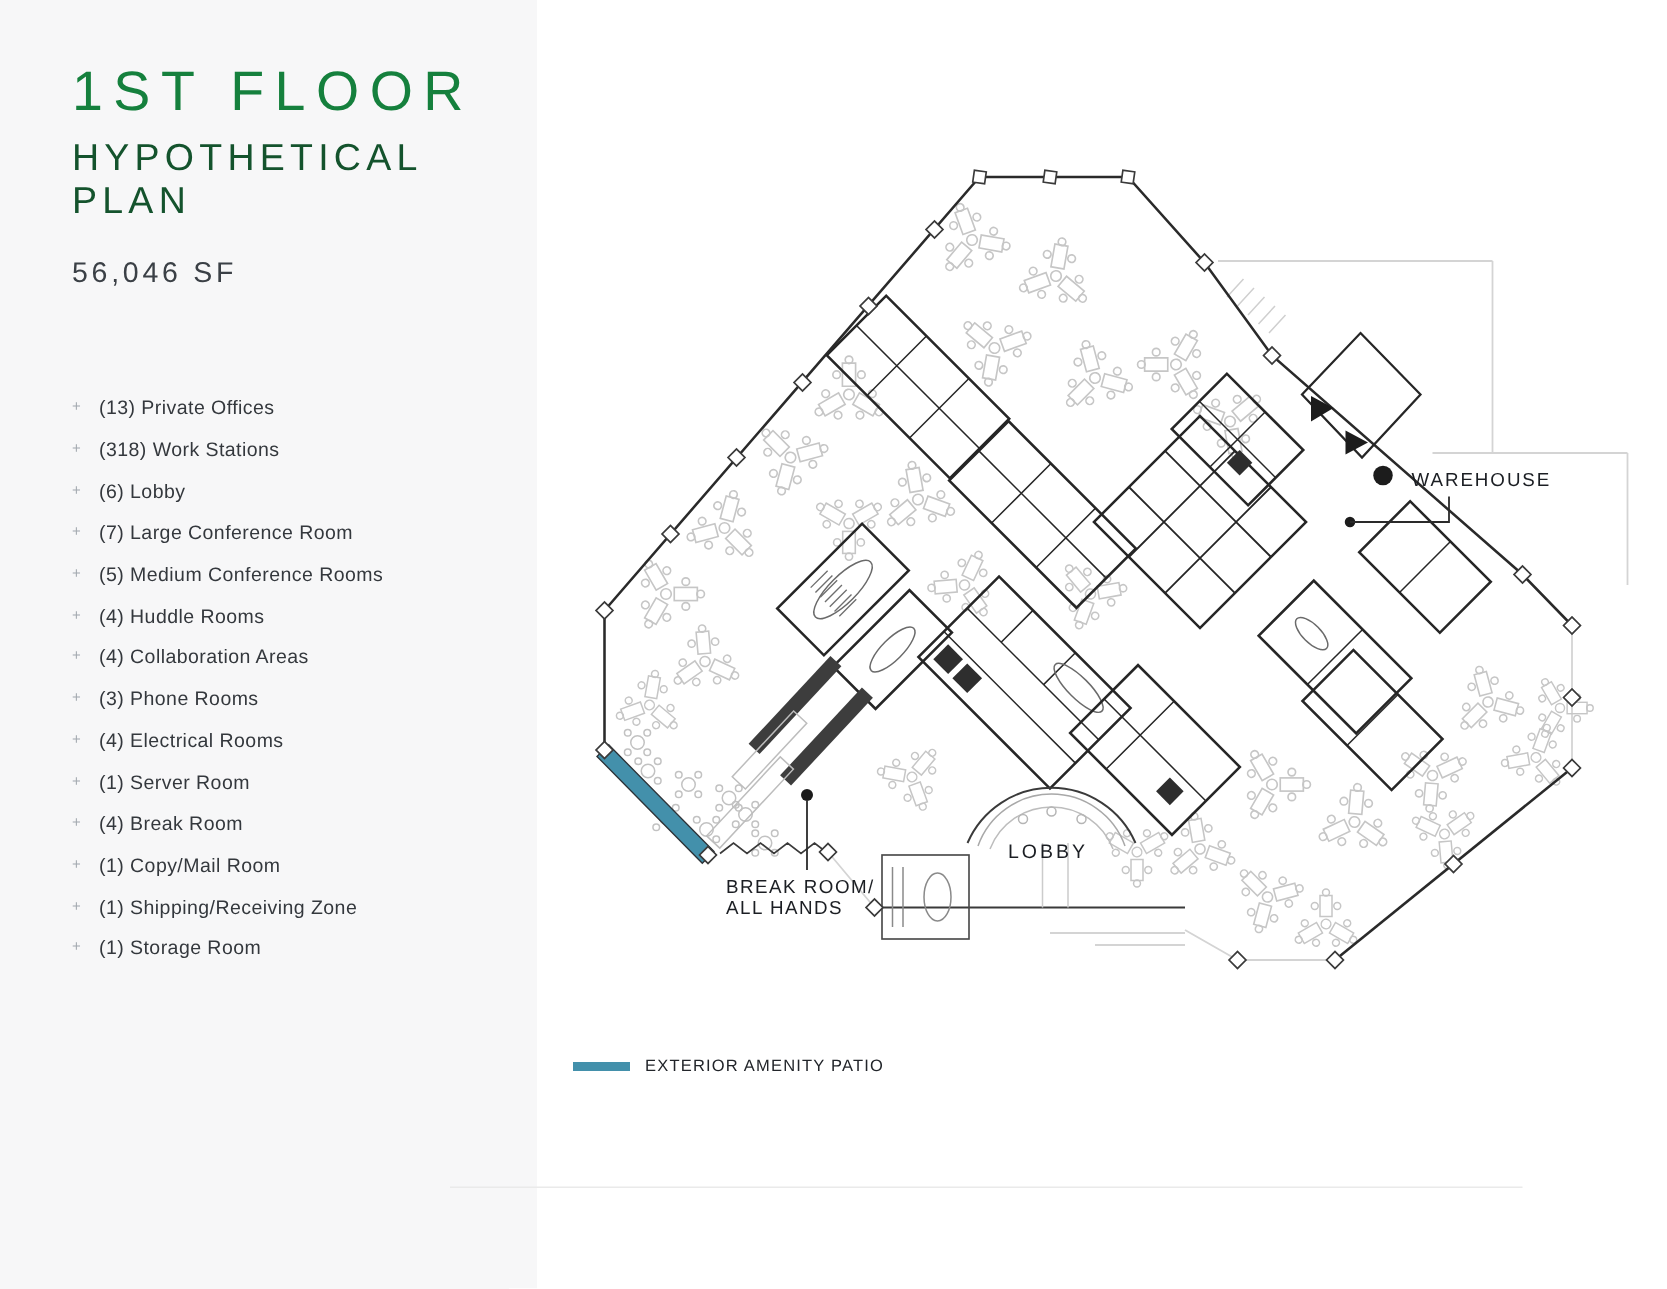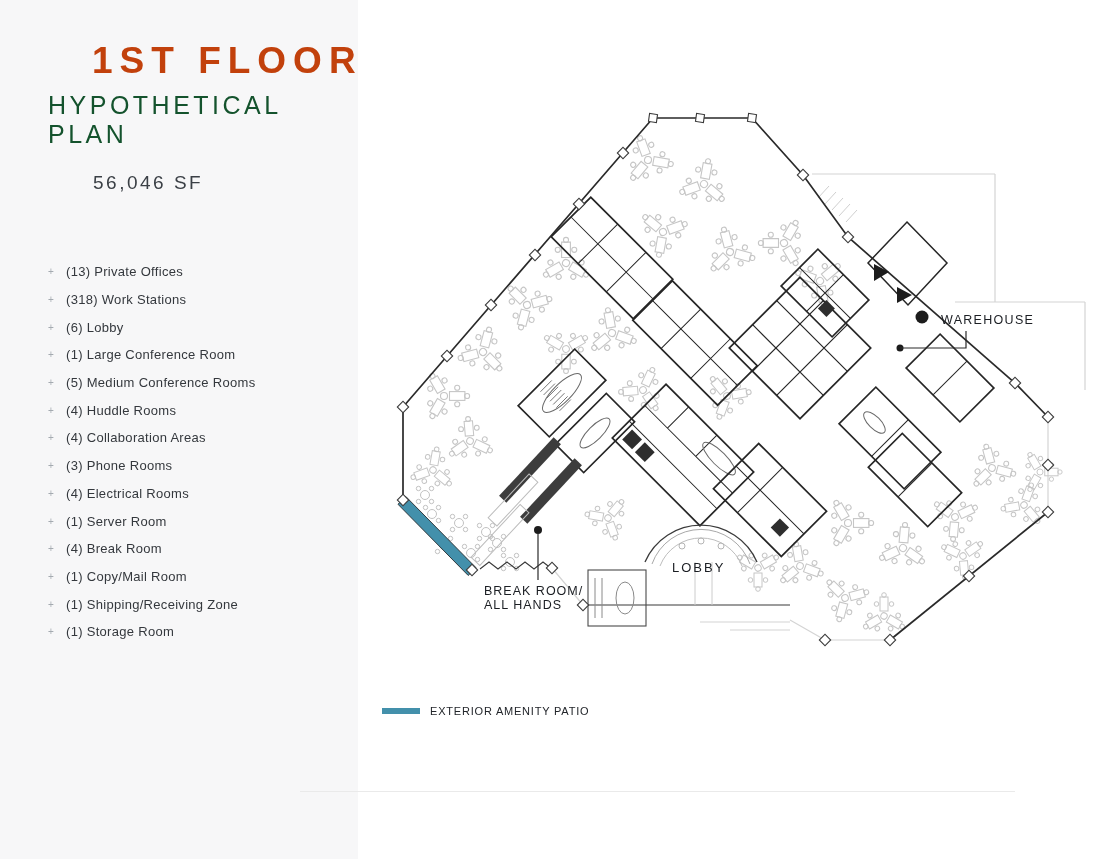--- a/index.html
+++ b/index.html
@@ -9,31 +9,31 @@
     font-family:"Liberation Sans","DejaVu Sans",sans-serif;
     -webkit-font-smoothing:antialiased;
   }
   
   .info-panel{
     position:absolute;left:0;top:0;width:358px;height:859px;
     background:#f7f7f8;
   }
   .title-block{position:absolute;left:48px;top:42px;}
   .floor-title{
-    font-size:37px;font-weight:700;color:#c2410c;
-    letter-spacing:7px;line-height:1.0;white-space:nowrap;margin-left:44px;
+    font-size:37px;font-weight:400;color:#15803d;
+    letter-spacing:7px;line-height:1.0;white-space:nowrap;
   }
   .subtitle{
     margin-top:12px;width:250px;
     font-size:25px;font-weight:400;color:#14532d;
     letter-spacing:3.5px;line-height:29px;text-transform:uppercase;
   }
   .area-sf{
     position:absolute;left:48px;top:172px;
-    font-size:19px;font-weight:400;color:#3b4046;letter-spacing:2.5px;margin-left:45px;
+    font-size:19px;font-weight:400;color:#3b4046;letter-spacing:2.5px;
   }
   .program-list{
     position:absolute;left:48px;top:258px;margin:0;padding:0;list-style:none;
   }
   .program-list li{
     position:relative;height:27.7px;display:flex;align-items:center;
     font-size:13px;color:#34383d;letter-spacing:0.3px;white-space:nowrap;
   }
   .bullet{
     display:inline-block;width:18px;color:#a4aab0;font-size:10px;
@@ -78,21 +78,21 @@
     <li>
         <span class="bullet">+</span>
         <span>(318) Work Stations</span>
       </li>
     <li>
         <span class="bullet">+</span>
         <span>(6) Lobby</span>
       </li>
     <li>
         <span class="bullet">+</span>
-        <span>(1) Large Conference Room</span>
+        <span>(7) Large Conference Room</span>
       </li>
     <li>
         <span class="bullet">+</span>
         <span>(5) Medium Conference Rooms</span>
       </li>
     <li>
         <span class="bullet">+</span>
         <span>(4) Huddle Rooms</span>
       </li>
     <li>

